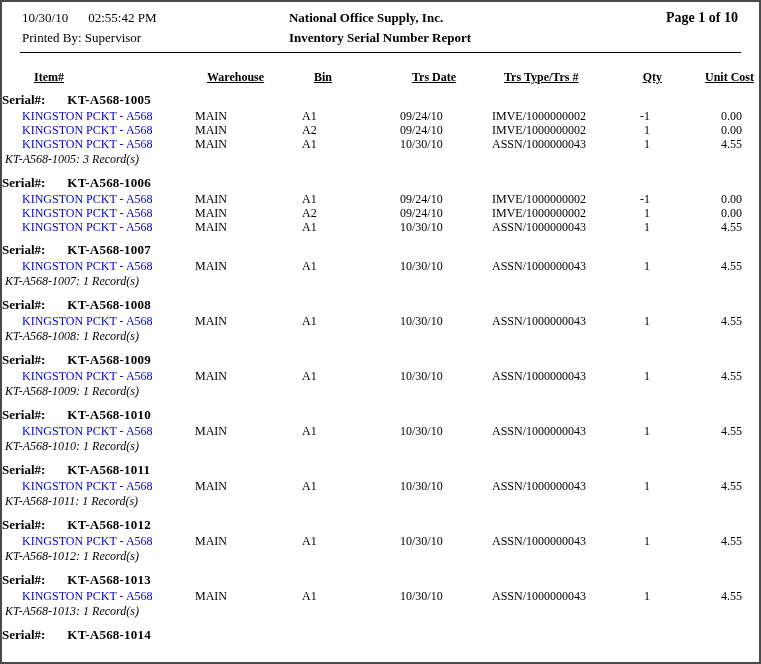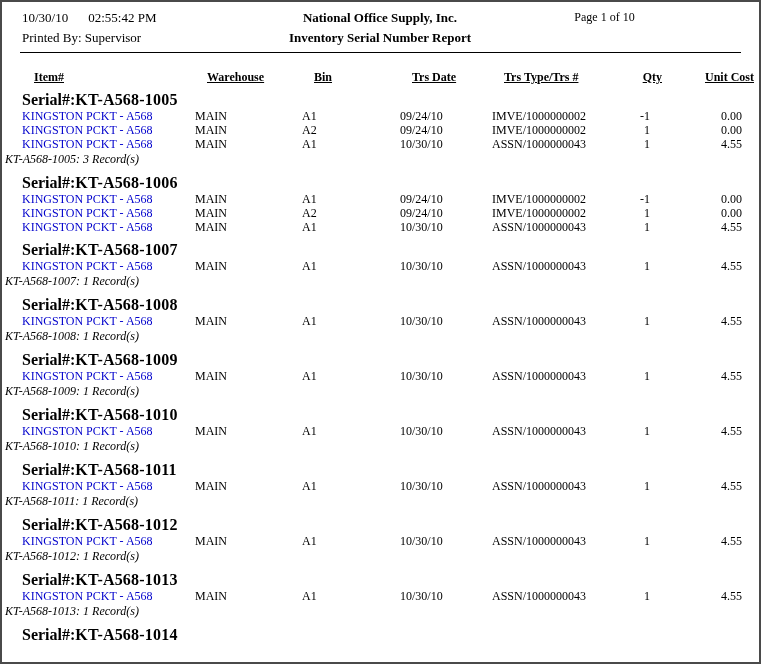--- a/index.html
+++ b/index.html
@@ -18,24 +18,24 @@
   
   .report-header {
     display: grid;
     grid-template-columns: 1fr auto 1fr;
     padding: 8px 21px 4px 20px;
     align-items: start;
   }
   .hdr-left { font-size: 13px; }
   .hdr-line1 { display: flex; gap: 20px; }
   .hdr-left .printed-by { margin-top: 4px; }
-  .hdr-center { text-align: center; }
+  .hdr-center { text-align: left; }
   .company { font-weight: bold; font-size: 13px; }
   .report-title { font-weight: bold; font-size: 13px; margin-top: 4px; }
-  .hdr-right { text-align: center; font-size: 12px; }
+  .hdr-right { text-align: right; font-size: 14px; font-weight: bold; }
 
   .rule {
     border-top: 1px solid #000;
     margin: 2px 18px 0 18px;
   }
 
   
   .row-grid {
     display: grid;
     grid-template-columns: 173px 107px 98px 92px 110px 48px 92px;
@@ -49,22 +49,22 @@
   .col-h {
     font-weight: bold;
     text-decoration: underline;
     white-space: nowrap;
   }
 
   
   .group { margin-bottom: 8px; }
   .serial-line {
     display: flex;
-    padding-left: 20px;
-    font-size: 16px;
+    gap: 22px;
+    font-size: 13px;
     line-height: 15px;
     margin-bottom: 2px;
   }
   .serial-label { font-weight: bold; }
   .serial-value { font-weight: bold; letter-spacing: 0.2px; }
 
   .data-row { line-height: 14px; }
   .cell { white-space: nowrap; overflow: hidden; }
   .item-cell {
     color: var(--item-color, #0000cc);

